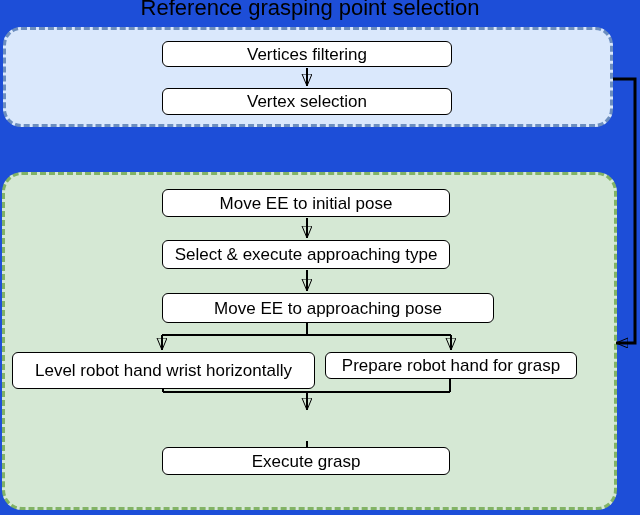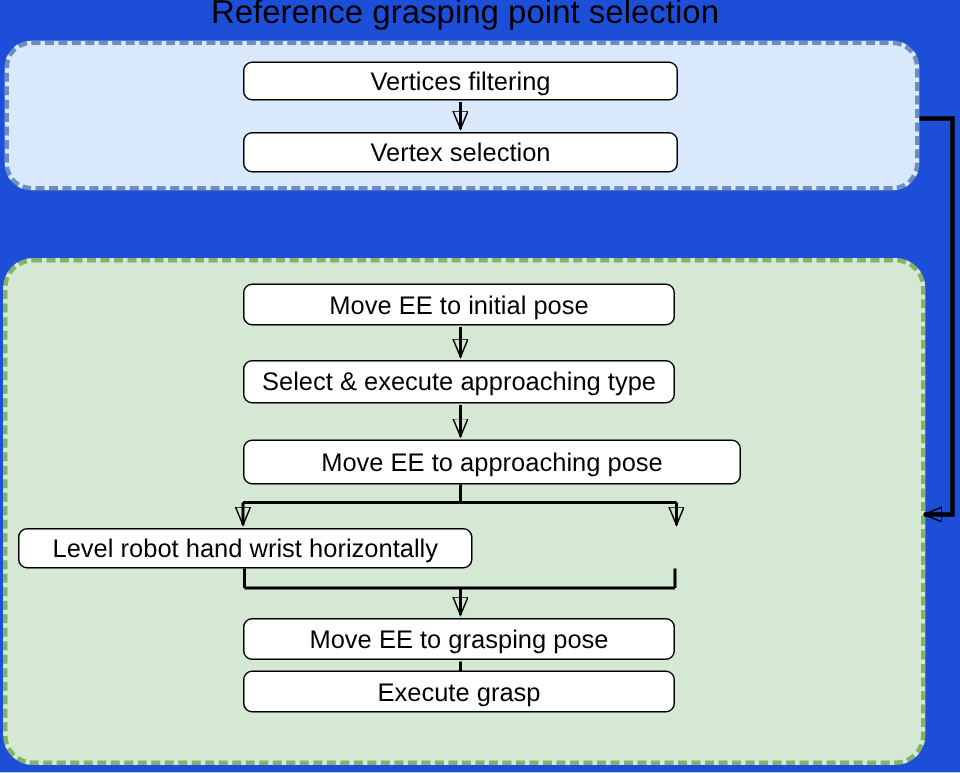--- a/index.html
+++ b/index.html
@@ -29,21 +29,21 @@
     position:absolute;box-sizing:border-box;background:#ffffff;
     border:1.5px solid #000;border-radius:6px;
     display:flex;align-items:center;justify-content:center;
     font-size:17px;line-height:1;white-space:nowrap;z-index:2;
   }
   .n-vertices{left:162px;top:41px;width:290px;height:26px;}
   .n-vertexsel{left:162px;top:88px;width:290px;height:27px;}
   .n-initial{left:162px;top:189px;width:288px;height:28px;text-align:center;}
   .n-select{left:162px;top:240px;width:288px;height:29px;}
   .n-approach{left:162px;top:293px;width:332px;height:30px;}
-  .n-wrist{left:12px;top:352px;width:303px;height:27px;}
+  .n-wrist{left:12px;top:352px;width:303px;height:37px;}
   .n-prepare{left:325px;top:352px;width:252px;height:27px;}
   .n-grasppose{left:162px;top:412px;width:288px;height:28px;}
   .n-execute{left:162px;top:447px;width:288px;height:28px;}
   svg.overlay{
     position:absolute;left:0;top:0;width:640px;height:515px;z-index:1;
     pointer-events:none;
   }
   svg.overlay path, svg.overlay polyline{fill:none;stroke:#000;}
 </style>
 </head>
@@ -88,18 +88,18 @@
   <div class="node n-vertices">Vertices filtering</div>
 
   <div class="node n-initial">Move EE to initial pose</div>
 
   <div class="node n-select">Select &amp; execute approaching type</div>
 
   <div class="node n-approach">Move EE to approaching pose</div>
 
   <div class="node n-wrist">Level robot hand wrist horizontally</div>
 
+  <div class="node n-prepare">Prepare robot hand for grasp</div>
 
-  <div class="node n-grasppose">Move EE to grasping pose</div>
 
   <div class="node n-execute">Execute grasp</div>
 
 </div>
 
 </body></html>

